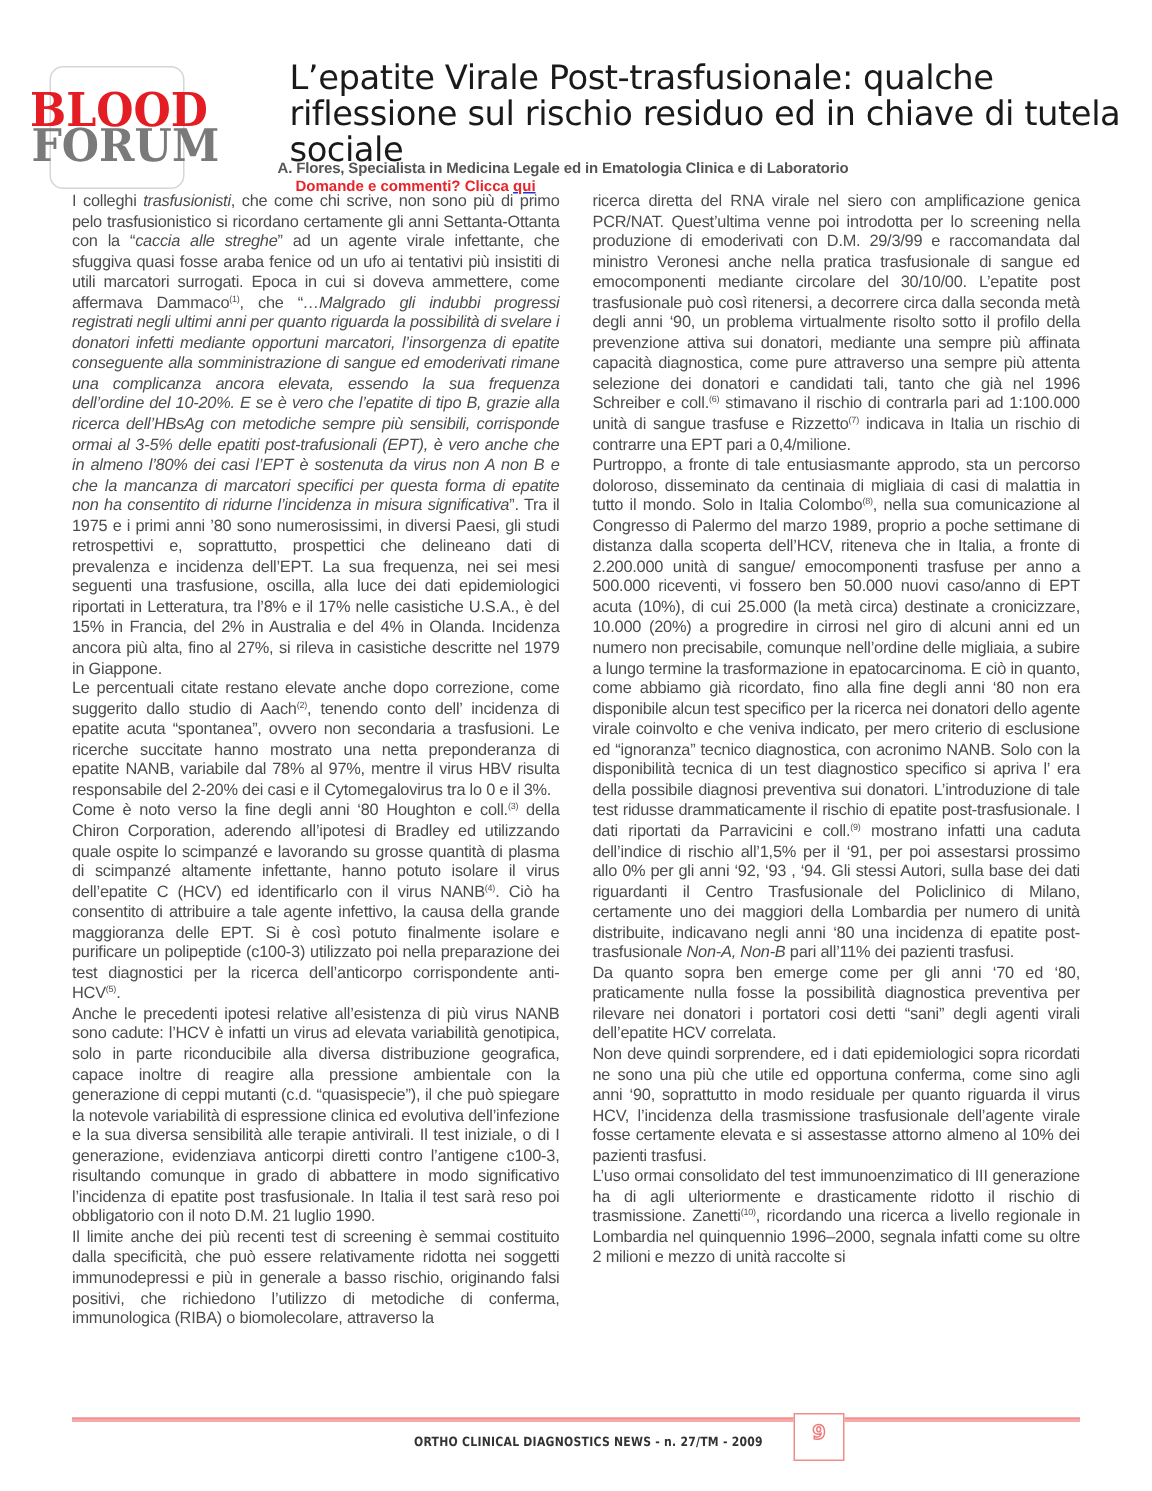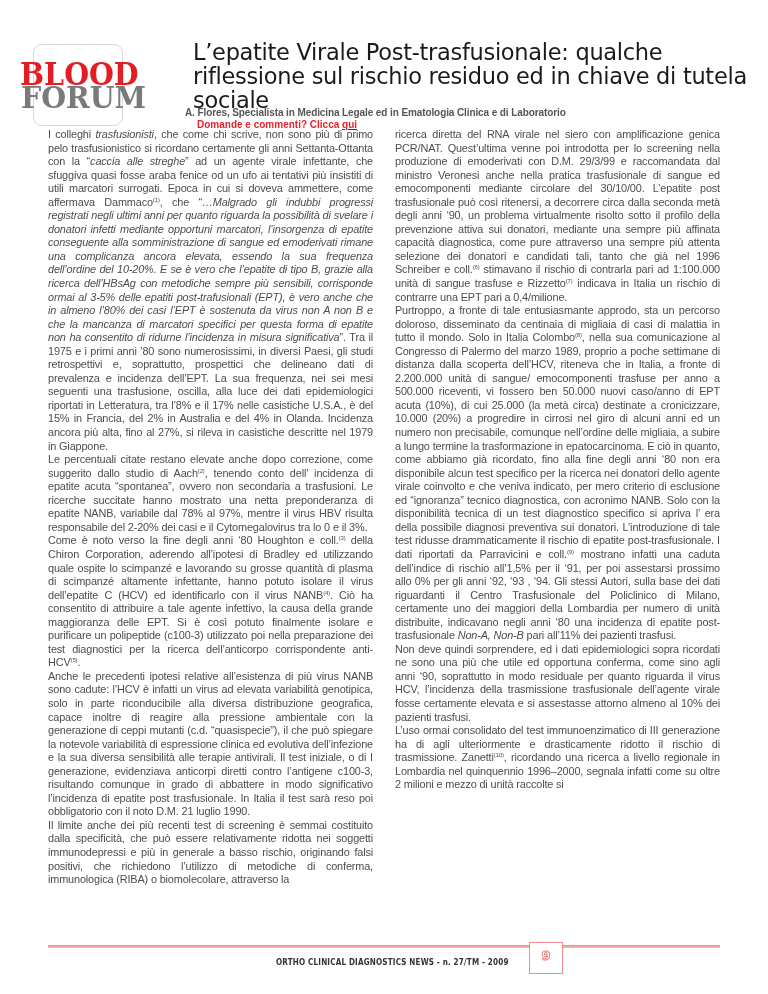--- a/index.html
+++ b/index.html
@@ -38,20 +38,21 @@
 <div class="col col-left">
     <p><span>I colleghi </span><em>trasfusionisti</em><span>, che come chi scrive, non sono più di primo pelo trasfusionistico si ricordano certamente gli anni Settanta-Ottanta con la “</span><em>caccia alle streghe</em><span>” ad un agente virale infettante, che sfuggiva quasi fosse araba fenice od un ufo ai tentativi più insistiti di utili marcatori surrogati. Epoca in cui si doveva ammettere, come affermava Dammaco</span><sup>(1)</sup><span>, che “</span><em>…Malgrado gli indubbi progressi registrati negli ultimi anni per quanto riguarda la possibilità di svelare i donatori infetti mediante opportuni marcatori, l’insorgenza di epatite conseguente alla somministrazione di sangue ed emoderivati rimane una complicanza ancora elevata, essendo la sua frequenza dell’ordine del 10-20%. E se è vero che l’epatite di tipo B, grazie alla ricerca dell’HBsAg con metodiche sempre più sensibili, corrisponde ormai al 3-5% delle epatiti post-trafusionali (EPT), è vero anche che in almeno l’80% dei casi l’EPT è sostenuta da virus non A non B e che la mancanza di marcatori specifici per questa forma di epatite non ha consentito di ridurne l’incidenza in misura significativa</em><span>”. Tra il 1975 e i primi anni ’80 sono numerosissimi, in diversi Paesi, gli studi retrospettivi e, soprattutto, prospettici che delineano dati di prevalenza e incidenza dell’EPT. La sua frequenza, nei sei mesi seguenti una trasfusione, oscilla, alla luce dei dati epidemiologici riportati in Letteratura, tra l’8% e il 17% nelle casistiche U.S.A., è del 15% in Francia, del 2% in Australia e del 4% in Olanda. Incidenza ancora più alta, fino al 27%, si rileva in casistiche descritte nel 1979 in Giappone.</span></p>
     <p><span>Le percentuali citate restano elevate anche dopo correzione, come suggerito dallo studio di Aach</span><sup>(2)</sup><span>, tenendo conto dell’ incidenza di epatite acuta “spontanea”, ovvero non secondaria a trasfusioni. Le ricerche succitate hanno mostrato una netta preponderanza di epatite NANB, variabile dal 78% al 97%, mentre il virus HBV risulta responsabile del 2-20% dei casi e il Cytomegalovirus tra lo 0 e il 3%.</span></p>
     <p><span>Come è noto verso la fine degli anni ‘80 Houghton e coll.</span><sup>(3)</sup><span> della Chiron Corporation, aderendo all’ipotesi di Bradley ed utilizzando quale ospite lo scimpanzé e lavorando su grosse quantità di plasma di scimpanzé altamente infettante, hanno potuto isolare il virus dell’epatite C (HCV) ed identificarlo con il virus NANB</span><sup>(4)</sup><span>. Ciò ha consentito di attribuire a tale agente infettivo, la causa della grande maggioranza delle EPT. Si è così potuto finalmente isolare e purificare un polipeptide (c100-3) utilizzato poi nella preparazione dei test diagnostici per la ricerca dell’anticorpo corrispondente anti-HCV</span><sup>(5)</sup><span>.</span></p>
     <p><span>Anche le precedenti ipotesi relative all’esistenza di più virus NANB sono cadute: l’HCV è infatti un virus ad elevata variabilità genotipica, solo in parte riconducibile alla diversa distribuzione geografica, capace inoltre di reagire alla pressione ambientale con la generazione di ceppi mutanti (c.d. “quasispecie”), il che può spiegare la notevole variabilità di espressione clinica ed evolutiva dell’infezione e la sua diversa sensibilità alle terapie antivirali. Il test iniziale, o di I generazione, evidenziava anticorpi diretti contro l’antigene c100-3, risultando comunque in grado di abbattere in modo significativo l’incidenza di epatite post trasfusionale. In Italia il test sarà reso poi obbligatorio con il noto D.M. 21 luglio 1990.</span></p>
     <p><span>Il limite anche dei più recenti test di screening è semmai costituito dalla specificità, che può essere relativamente ridotta nei soggetti immunodepressi e più in generale a basso rischio, originando falsi positivi, che richiedono l’utilizzo di metodiche di conferma, immunologica (RIBA) o biomolecolare, attraverso la</span></p>
   </div>
 <div class="col col-right">
     <p><span>ricerca diretta del RNA virale nel siero con amplificazione genica PCR/NAT. Quest’ultima venne poi introdotta per lo screening nella produzione di emoderivati con D.M. 29/3/99 e raccomandata dal ministro Veronesi anche nella pratica trasfusionale di sangue ed emocomponenti mediante circolare del 30/10/00. L’epatite post trasfusionale può così ritenersi, a decorrere circa dalla seconda metà degli anni ‘90, un problema virtualmente risolto sotto il profilo della prevenzione attiva sui donatori, mediante una sempre più affinata capacità diagnostica, come pure attraverso una sempre più attenta selezione dei donatori e candidati tali, tanto che già nel 1996 Schreiber e coll.</span><sup>(6)</sup><span> stimavano il rischio di contrarla pari ad 1:100.000 unità di sangue trasfuse e Rizzetto</span><sup>(7)</sup><span> indicava in Italia un rischio di contrarre una EPT pari a 0,4/milione.</span></p>
     <p><span>Purtroppo, a fronte di tale entusiasmante approdo, sta un percorso doloroso, disseminato da centinaia di migliaia di casi di malattia in tutto il mondo. Solo in Italia Colombo</span><sup>(8)</sup><span>, nella sua comunicazione al Congresso di Palermo del marzo 1989, proprio a poche settimane di distanza dalla scoperta dell’HCV, riteneva che in Italia, a fronte di 2.200.000 unità di sangue/ emocomponenti trasfuse per anno a 500.000 riceventi, vi fossero ben 50.000 nuovi caso/anno di EPT acuta (10%), di cui 25.000 (la metà circa) destinate a cronicizzare, 10.000 (20%) a progredire in cirrosi nel giro di alcuni anni ed un numero non precisabile, comunque nell’ordine delle migliaia, a subire a lungo termine la trasformazione in epatocarcinoma. E ciò in quanto, come abbiamo già ricordato, fino alla fine degli anni ‘80 non era disponibile alcun test specifico per la ricerca  nei donatori dello agente virale coinvolto e che veniva indicato, per mero criterio di esclusione ed “ignoranza” tecnico diagnostica, con acronimo NANB. Solo con la disponibilità tecnica di un test diagnostico specifico si apriva l’ era della possibile diagnosi preventiva sui donatori. L’introduzione di tale test ridusse drammaticamente il rischio di epatite post-trasfusionale. I dati riportati da Parravicini e coll.</span><sup>(9)</sup><span> mostrano infatti una caduta dell’indice di rischio all’1,5% per il ‘91, per poi assestarsi prossimo allo 0% per gli anni ‘92, ‘93 , ‘94. Gli stessi Autori, sulla base dei dati riguardanti il Centro Trasfusionale del Policlinico di Milano, certamente uno dei maggiori della Lombardia per numero di unità distribuite, indicavano negli anni ‘80 una incidenza di epatite post-trasfusionale </span><em>Non-A, Non-B</em><span> pari all’11% dei pazienti trasfusi.</span></p>
+    <p><span>Da quanto sopra ben emerge come per gli anni ‘70 ed ‘80, praticamente nulla fosse la possibilità diagnostica preventiva per rilevare nei donatori i portatori  cosi detti “sani” degli agenti virali dell’epatite HCV correlata.</span></p>
     <p><span>Non deve quindi sorprendere, ed i dati epidemiologici sopra ricordati ne sono una più che utile ed opportuna conferma, come sino agli anni ‘90, soprattutto in modo residuale per quanto riguarda il virus HCV, l’incidenza della trasmissione trasfusionale dell’agente virale fosse certamente elevata e si assestasse attorno almeno al 10% dei pazienti trasfusi.</span></p>
     <p><span>L’uso ormai consolidato del test immunoenzimatico di III generazione ha di agli ulteriormente e drasticamente ridotto il rischio di trasmissione. Zanetti</span><sup>(10)</sup><span>, ricordando una ricerca a livello regionale in Lombardia nel quinquennio 1996–2000, segnala infatti come su oltre 2 milioni e mezzo di unità raccolte si</span></p>
   </div>
 
 <div class="rule"></div>
 <div class="pagebox">
   <span>9</span>
 </div>
 <div class="footer">
   <span>ORTHO  CLINICAL DIAGNOSTICS NEWS - n. 27/TM - 2009</span>

